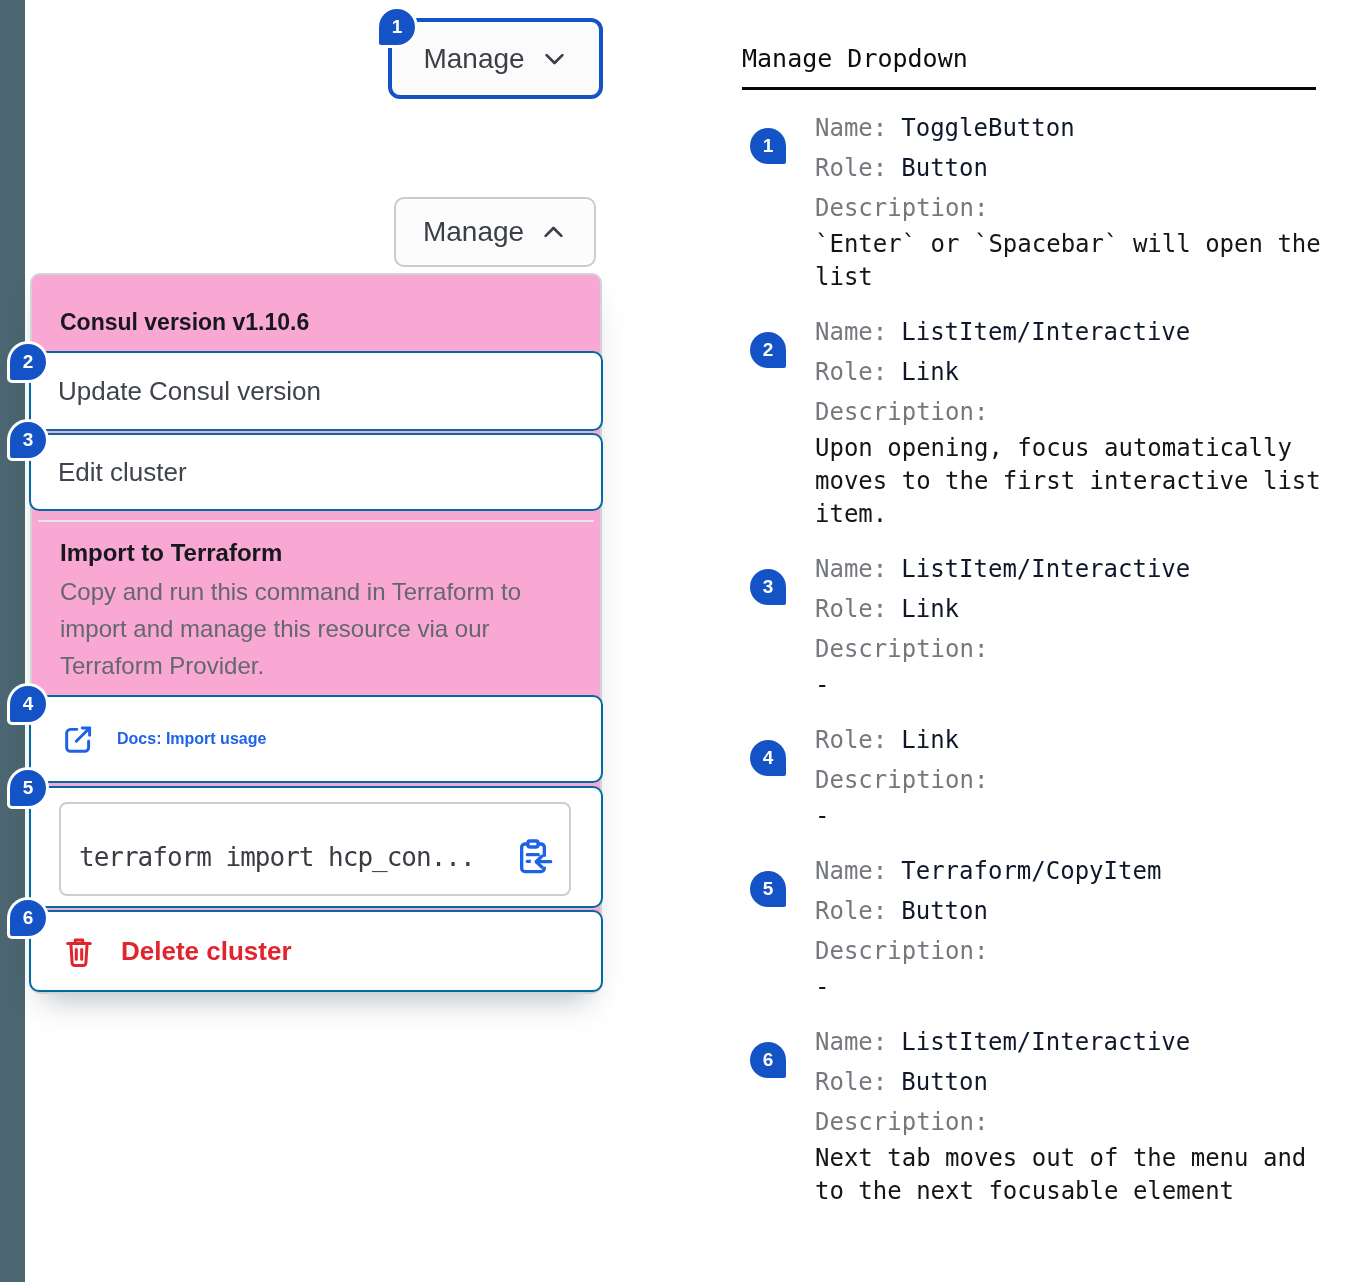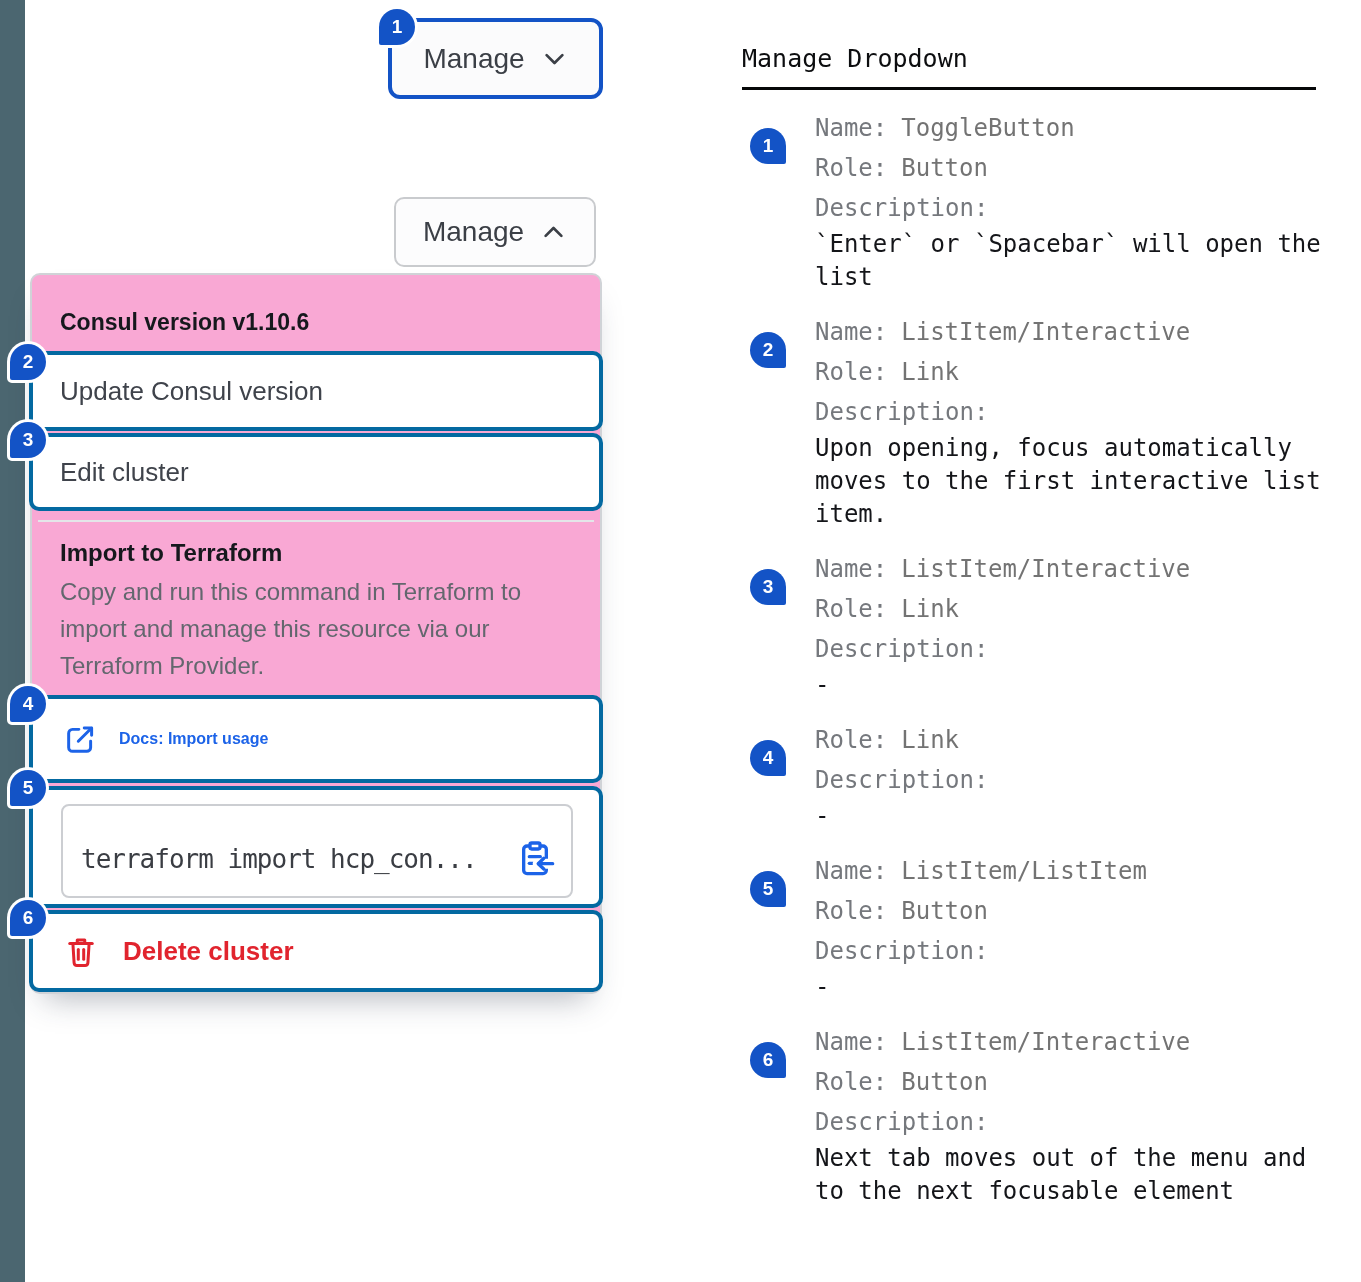--- a/index.html
+++ b/index.html
@@ -23,21 +23,21 @@
   .btn-open { position:absolute; left:394px; top:197px; width:202px; height:70px;
     background:#fcfcfd; border:2px solid #c9cbce; border-radius:10px; }
 
   
   .panel { position:absolute; left:30px; top:273px; width:572px; height:721px;
     background:#f9a8d4; border:2px solid #d0d3d7; border-radius:10px;
     box-shadow:0 18px 30px -14px rgba(40,50,70,.35); }
   .panel-header { position:absolute; left:28px; top:34px; font-size:23px; font-weight:bold; color:#16181d; }
 
   .obox { position:absolute; left:-3px; width:574px; background:#fff;
-    border:4px solid #0369a1; border-radius:10px; display:flex; align-items:center; }
+    border:2px solid #0369a1; border-radius:10px; display:flex; align-items:center; }
   .obox-update { top:76px;  height:80px; padding-left:27px; }
   .obox-edit   { top:158px; height:78px; padding-left:27px; }
   .obox-docs   { top:420px; height:88px; padding-left:30px; gap:22px; }
   .obox-copy   { top:511px; height:122px; }
   .obox-delete { top:635px; height:82px; padding-left:30px; gap:24px; }
   .item-label { font-size:26px; color:#3f434b; }
   .divider { position:absolute; left:6px; top:245px; width:556px; height:2px; background:#e4e6e9; }
   .import-title { position:absolute; left:28px; top:264px; font-size:24px; font-weight:bold; color:#16181d; }
   .import-desc { position:absolute; left:28px; top:298px; width:512px;
     font-size:24px; line-height:37px; color:#63676e; }
@@ -53,21 +53,21 @@
   
   .anno-title { position:absolute; left:742px; top:44px;
     font-family:"DejaVu Sans Mono","Liberation Mono",monospace; font-size:25px; color:#0c0d0f; }
   .anno-rule { position:absolute; left:742px; top:87px; width:574px; height:3px; background:#060708; }
   .anno-list { position:absolute; left:742px; top:108px; width:610px; }
   .anno-item { position:relative; padding-left:73px; margin-bottom:18px; }
   .anno-item .badge { left:8px; top:20px; }
   .mono-row { font-family:"DejaVu Sans Mono","Liberation Mono",monospace;
     font-size:24px; line-height:40px; white-space:nowrap; }
   .lbl { color:#75787d; }
-  .val { color:#737373; margin-left:14px; }
+  .val { color:#0f172a; margin-left:14px; }
   .desc-val { font-family:"DejaVu Sans Mono","Liberation Mono",monospace;
     font-size:24px; line-height:33px; color:#141519; width:522px; }
 
   svg { display:block; flex:none; }
 </style>
 </head>
 <body>
 
 <div class="strip"></div>
 
@@ -211,21 +211,21 @@
       </div>
     <div class="mono-row"><span class="lbl">Role:</span><span class="val">Link</span></div>
     <div class="mono-row"><span class="lbl">Description:</span></div>
     <div class="desc-val">-</div>
   </div>
 
   <div class="anno-item">
     <div class="badge tail-right">
         <span>5</span>
       </div>
-    <div class="mono-row"><span class="lbl">Name:</span><span class="val">ListItem/ListItem</span></div>
+    <div class="mono-row"><span class="lbl">Name:</span><span class="val">Terraform/CopyItem</span></div>
     <div class="mono-row"><span class="lbl">Role:</span><span class="val">Button</span></div>
     <div class="mono-row"><span class="lbl">Description:</span></div>
     <div class="desc-val">-</div>
   </div>
 
   <div class="anno-item">
     <div class="badge tail-right">
         <span>6</span>
       </div>
     <div class="mono-row"><span class="lbl">Name:</span><span class="val">ListItem/Interactive</span></div>

